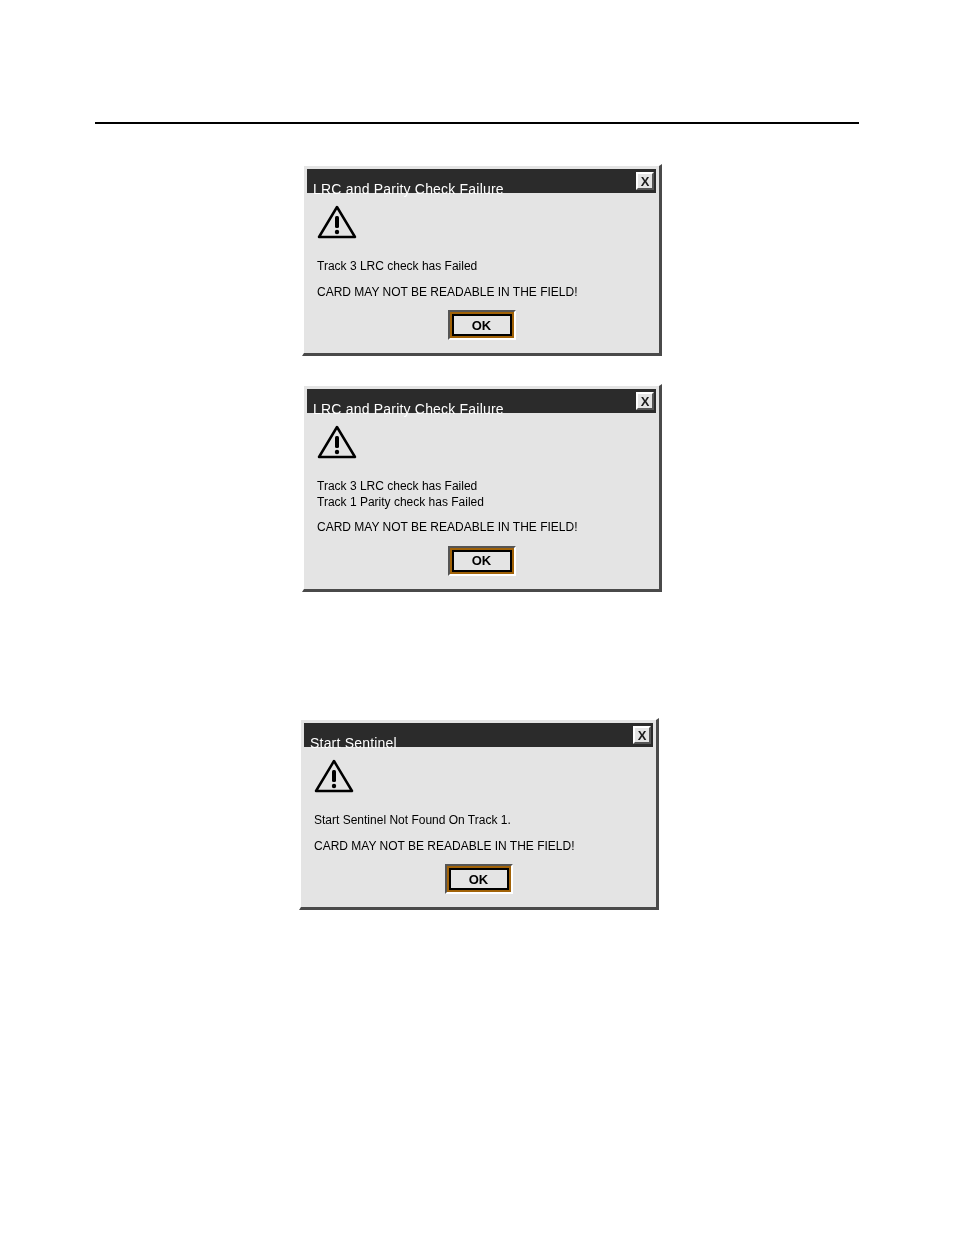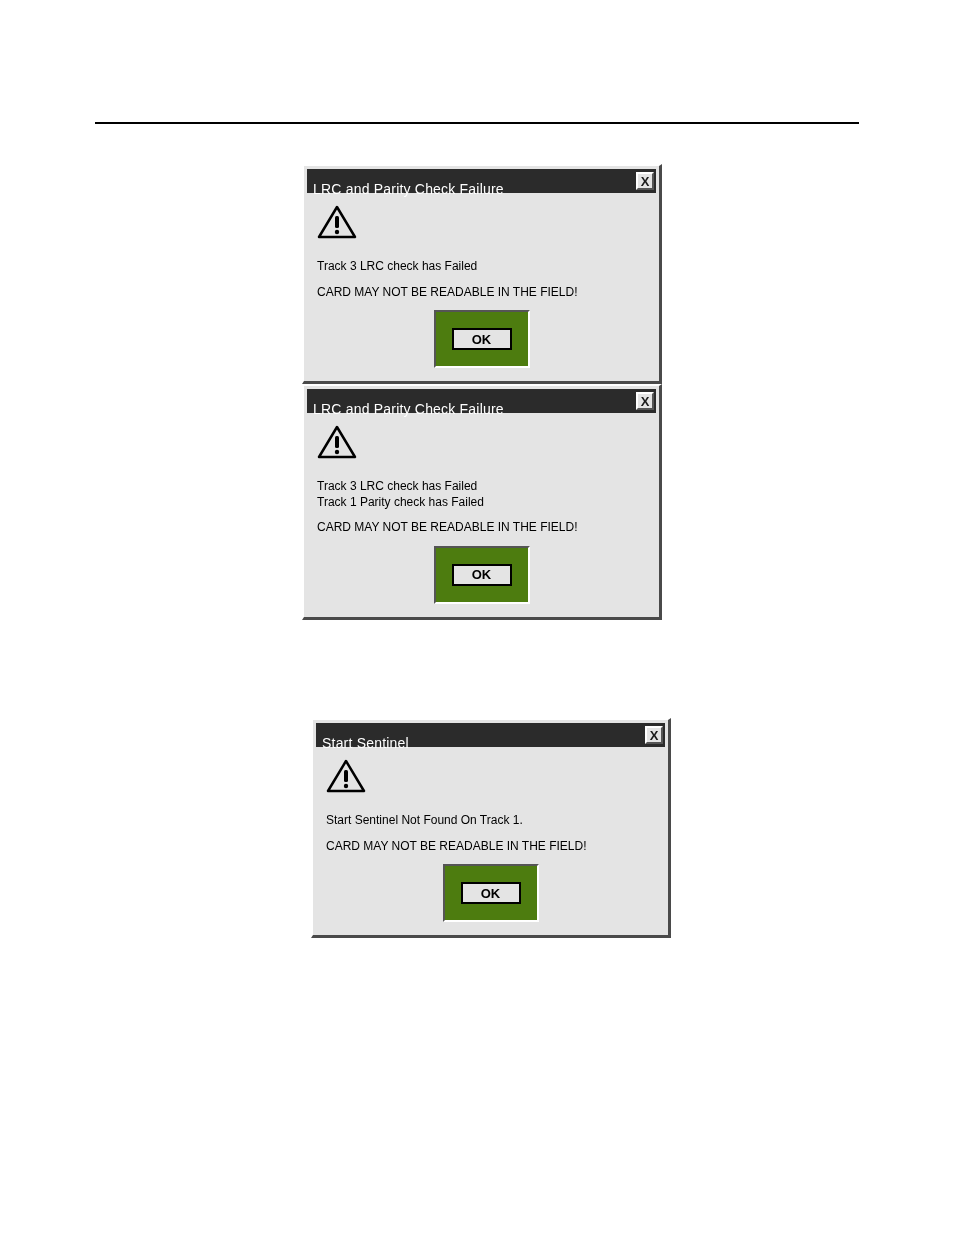--- a/index.html
+++ b/index.html
@@ -102,42 +102,42 @@
   .btn-row {
     display: flex;
     justify-content: center;
     padding: 6px 0 10px 0;
   }
   .ok-outer {
     border-top: 2px solid #555;
     border-left: 2px solid #555;
     border-right: 2px solid #fff;
     border-bottom: 2px solid #fff;
-    background: #4d7c0f;
-    padding: 16px;
+    background: #a16207;
+    padding: 2px;
     display: inline-block;
   }
   .ok-btn {
     border: 2px solid #000;
     background: #e4e4e4;
     width: 60px;
     height: 22px;
     display: flex;
     align-items: center;
     justify-content: center;
     font-size: 13px;
     font-weight: bold;
     cursor: default;
     box-sizing: border-box;
   }
 
   
   #dialog1 { left: 302px; top: 164px; }
   #dialog2 { left: 302px; top: 384px; }
-  #dialog3 { left: 311px; top: 718px; }
+  #dialog3 { left: 299px; top: 718px; }
 </style>
 </head>
 <body>
 
 <div class="page">
   <div class="top-rule"></div>
 
   <div class="dialog" id="dialog1">
     <div class="titlebar">
       <span class="title-text">LRC and Parity Check Failure</span>

